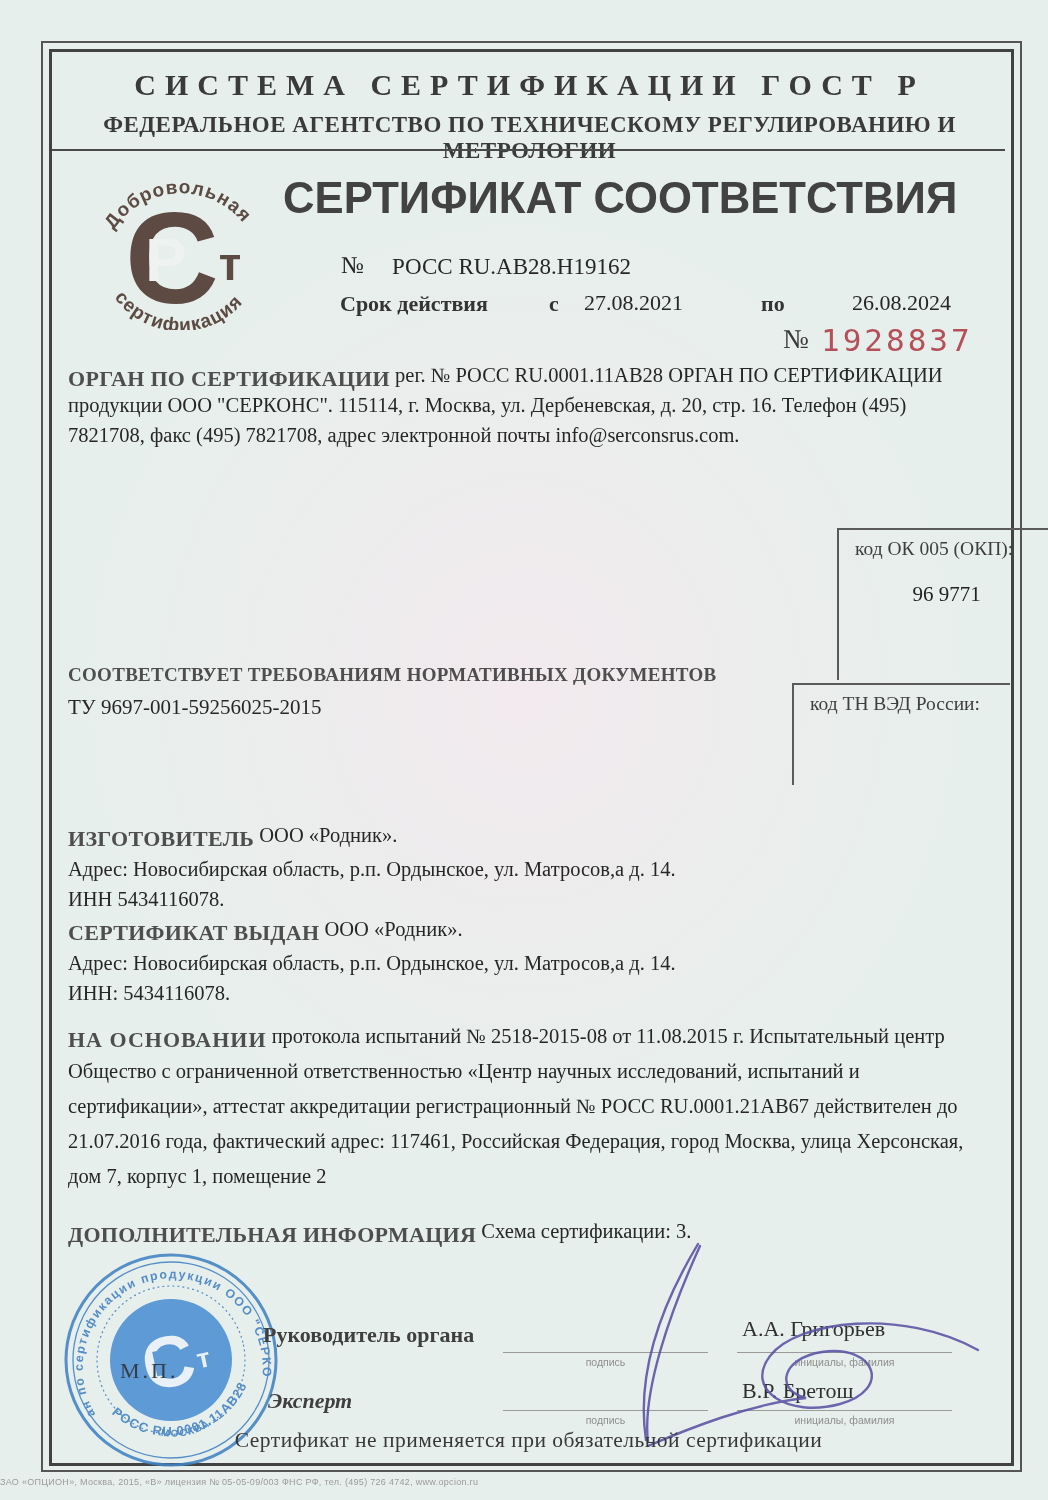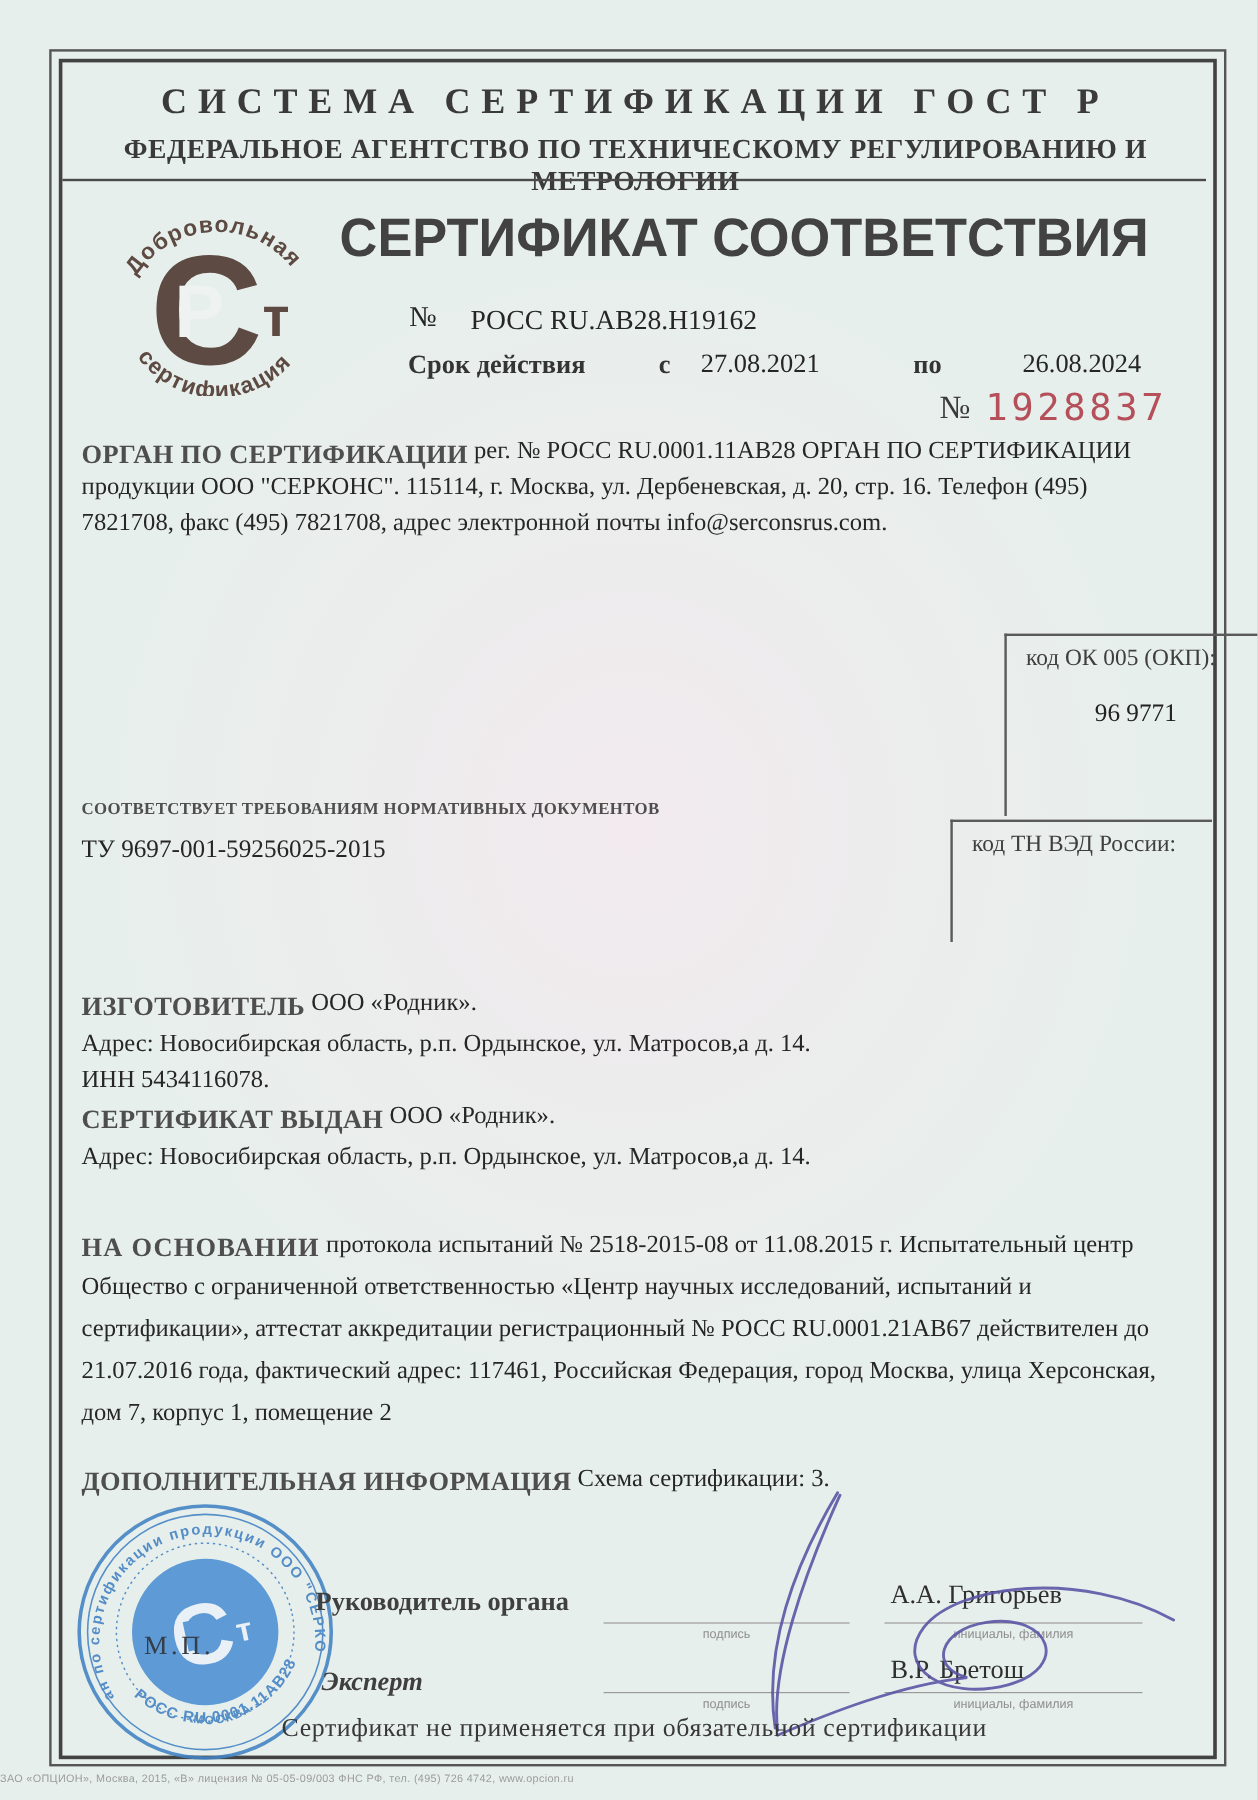--- a/index.html
+++ b/index.html
@@ -88,21 +88,21 @@
     <span class="raise">рег. № РОСС RU.0001.11АВ28 ОРГАН ПО СЕРТИФИКАЦИИ продукции ООО "СЕРКОНС". 115114, г. Москва, ул. Дербеневская, д. 20, стр. 16. Телефон (495) 7821708, факс (495) 7821708, адрес электронной почты info@serconsrus.com.</span>
   </div>
 
 
   <div class="abs codebox" style="left:837px;top:528px;width:215px;height:150px;">
     <div class="lbl">код ОК 005 (ОКП):</div>
     <div class="val">96 9771</div>
   </div>
 
   <div class="abs para" style="left:68px;top:658px;width:720px;line-height:33px;">
-    <div class="sec-h" style="font-size:14px;">СООТВЕТСТВУЕТ ТРЕБОВАНИЯМ НОРМАТИВНЫХ ДОКУМЕНТОВ</div>
+    <div class="sec-h" style="font-size:19px;">СООТВЕТСТВУЕТ ТРЕБОВАНИЯМ НОРМАТИВНЫХ ДОКУМЕНТОВ</div>
     <div style="font-size:21px;">ТУ 9697-001-59256025-2015</div>
   </div>
 
   <div class="abs codebox" style="left:792px;top:683px;width:216px;height:100px;">
     <div class="lbl">код ТН ВЭД России:</div>
   </div>
 
   <div class="abs para" style="left:68px;top:824px;width:905px;">
     <div>
       <span class="sec-h">ИЗГОТОВИТЕЛЬ</span>
@@ -111,20 +111,21 @@
     <div>Адрес: Новосибирская область, р.п. Ордынское, ул. Матросов,а д. 14.</div>
     <div>ИНН 5434116078.</div>
   </div>
 
   <div class="abs para" style="left:68px;top:918px;width:905px;">
     <div>
       <span class="sec-h">СЕРТИФИКАТ ВЫДАН</span>
       <span class="raise">ООО «Родник».</span>
     </div>
     <div>Адрес: Новосибирская область, р.п. Ордынское, ул. Матросов,а д. 14.</div>
+    <div>ИНН: 5434116078.</div>
   </div>
 
   <div class="abs para" style="left:68px;top:1022px;width:915px;line-height:35px;">
     <span class="sec-h" style="letter-spacing:1px;text-align:right;">НА ОСНОВАНИИ</span>
     <span class="raise">протокола испытаний № 2518-2015-08 от 11.08.2015 г. Испытательный центр Общество с ограниченной ответственностью «Центр научных исследований, испытаний и сертификации», аттестат аккредитации регистрационный № РОСС RU.0001.21АВ67 действителен до 21.07.2016 года, фактический адрес: 117461, Российская Федерация, город Москва, улица Херсонская, дом 7, корпус 1, помещение 2</span>
   </div>
 
   <div class="abs para" style="left:68px;top:1220px;width:905px;">
     <span class="sec-h">ДОПОЛНИТЕЛЬНАЯ ИНФОРМАЦИЯ</span>
     <span class="raise">Схема сертификации: 3.</span>

